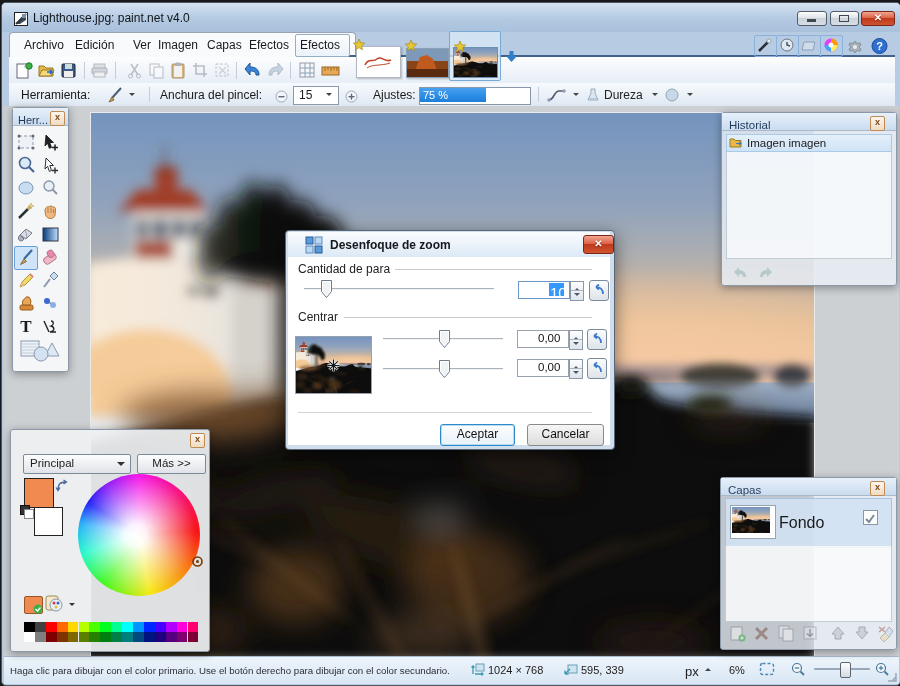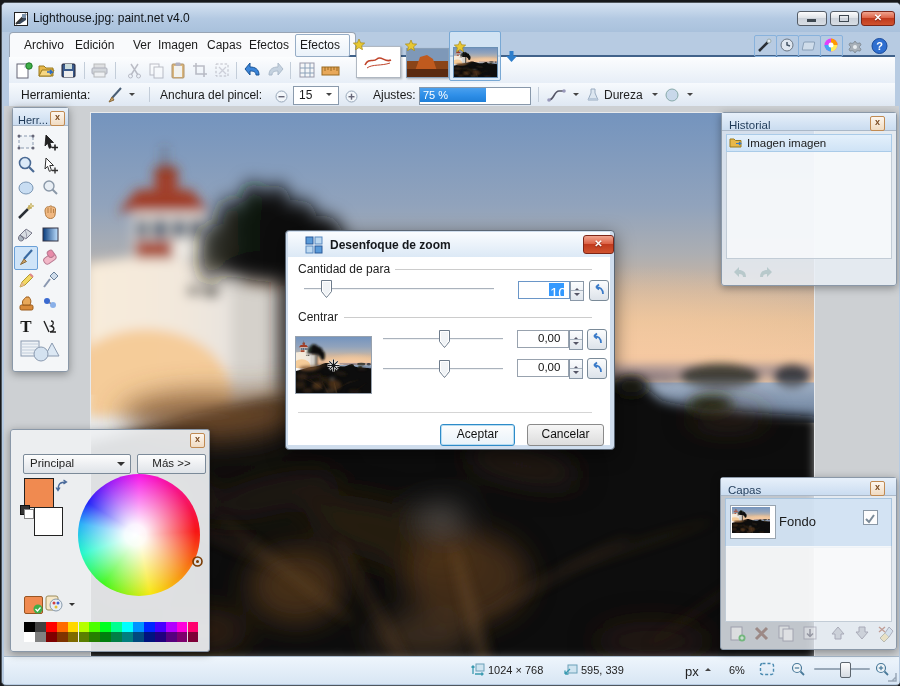--- a/index.html
+++ b/index.html
@@ -336,20 +336,21 @@
   <svg class="a" style="left:452px;top:38px" width="12" height="11">
         <path d="M6 0 L7.6 3.8 L11.7 4.1 L8.6 6.8 L9.5 10.8 L6 8.6 L2.5 10.8 L3.4 6.8 L0.3 4.1 L4.4 3.8 Z" fill="#e8c832" stroke="#a88a18" stroke-width="0.7"></path>
       </svg>
   <svg class="a" style="left:503px;top:47px" width="13" height="13">
         <rect x="4.5" y="1" width="4" height="5" fill="#2e7ecb"></rect>
         <path d="M1 6 L12 6 L6.5 12 Z" fill="#2e7ecb"></path>
       </svg>
  </div>
 
  <div class="a" style="left:2px;top:653px;width:895px;height:27px;background:linear-gradient(#eef5fc,#d8e6f4);border-top:1px solid #a8bacc"></div>
+ <div class="a" style="left:8px;top:662px;font-size:9.7px;color:#2a2e33">Haga clic para dibujar con el color primario. Use el botón derecho para dibujar con el color secundario.</div>
  <div id="statusright">
   <svg class="a" style="left:468px;top:658px" width="16" height="16">
         <path d="M3 13 L3 5 M1.5 6.5 L3 5 L4.5 6.5 M5 13 L13 13 M11.5 11.5 L13 13 L11.5 14.5" stroke="#3a9ab0" stroke-width="1.3" fill="none"></path>
         <rect x="6" y="3" width="8" height="7" fill="#cfe4f0" stroke="#6aa0b8"></rect>
       </svg>
   <div class="a" style="left:486px;top:661px;font-size:11px;color:#222">1024 × 768</div>
   <svg class="a" style="left:561px;top:658px" width="16" height="16">
         <rect x="5" y="4" width="9" height="8" fill="#cfe4f0" stroke="#6aa0b8"></rect>
         <path d="M2 13 L7 8 M2 13 L2 9.5 M2 13 L5.5 13" stroke="#3a9ab0" stroke-width="1.3" fill="none"></path>
       </svg>
@@ -495,21 +496,21 @@
 
  <div class="panel" style="left:720px;top:477px;width:175px;height:171px;background:rgba(233,239,246,0.82)">
   <div class="ptitle">Capas</div>
   <div class="pclose" style="right:11px">x</div>
   <div class="a" style="left:4px;top:20px;right:4px;height:48px;background:rgba(208,226,243,0.9);border:1px solid #a8c4de"></div>
   <div class="a" style="left:9px;top:27px;width:42px;height:30px;border:1px solid #98a4b0;background:#fff;padding:1px">
    <svg width="38" height="26" viewBox="0 0 722 540" preserveAspectRatio="none">
           <use href="#scene"></use>
         </svg>
   </div>
-  <div class="a" style="left:58px;top:36px;font-size:13px;color:#1a1a1a">Fondo</div>
+  <div class="a" style="left:58px;top:36px;font-size:16px;color:#1a1a1a">Fondo</div>
   <div class="a" style="left:142px;top:32px;width:13px;height:13px;background:#fdfdfd;border:1px solid #8a98a6">
    <svg width="12" height="12">
           <path d="M2 6 L5 9 L10 2" stroke="#7a8a98" stroke-width="2" fill="none"></path>
         </svg>
   </div>
   <div class="a" style="left:4px;top:68px;right:4px;height:75px;background:rgba(250,251,252,0.85);border:1px solid #c2ccd6;border-top:none"></div>
   <div id="capasbtns">
    <svg class="a" style="left:8px;top:146px" width="18" height="18" opacity="0.6">
           <rect x="2" y="3" width="11" height="13" fill="#eee" stroke="#889"></rect>
           <circle cx="13" cy="14" r="3.5" fill="#3fae49"></circle>

